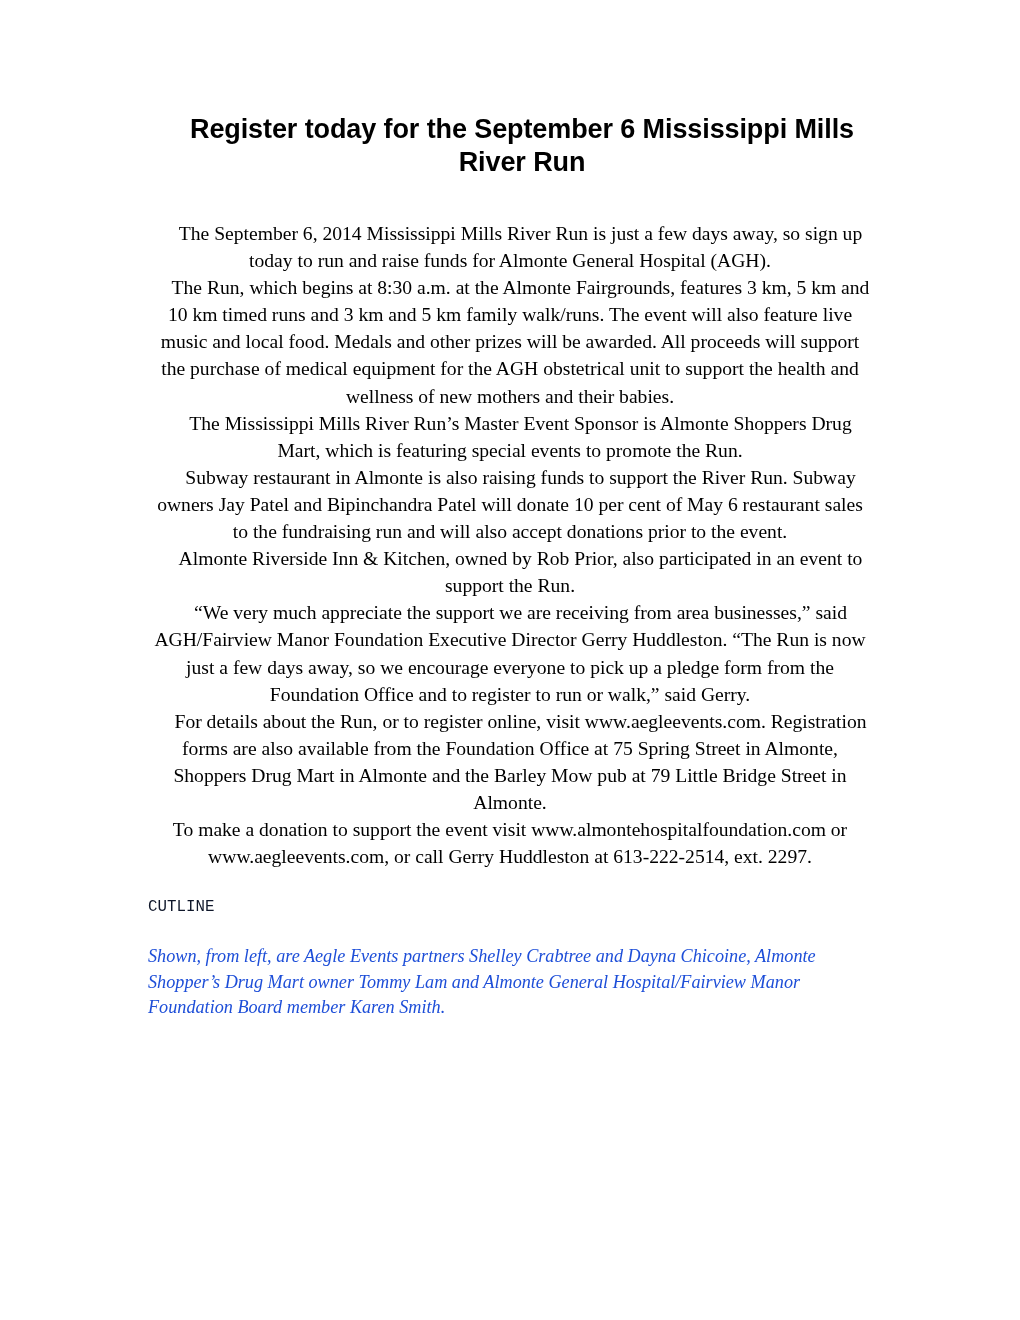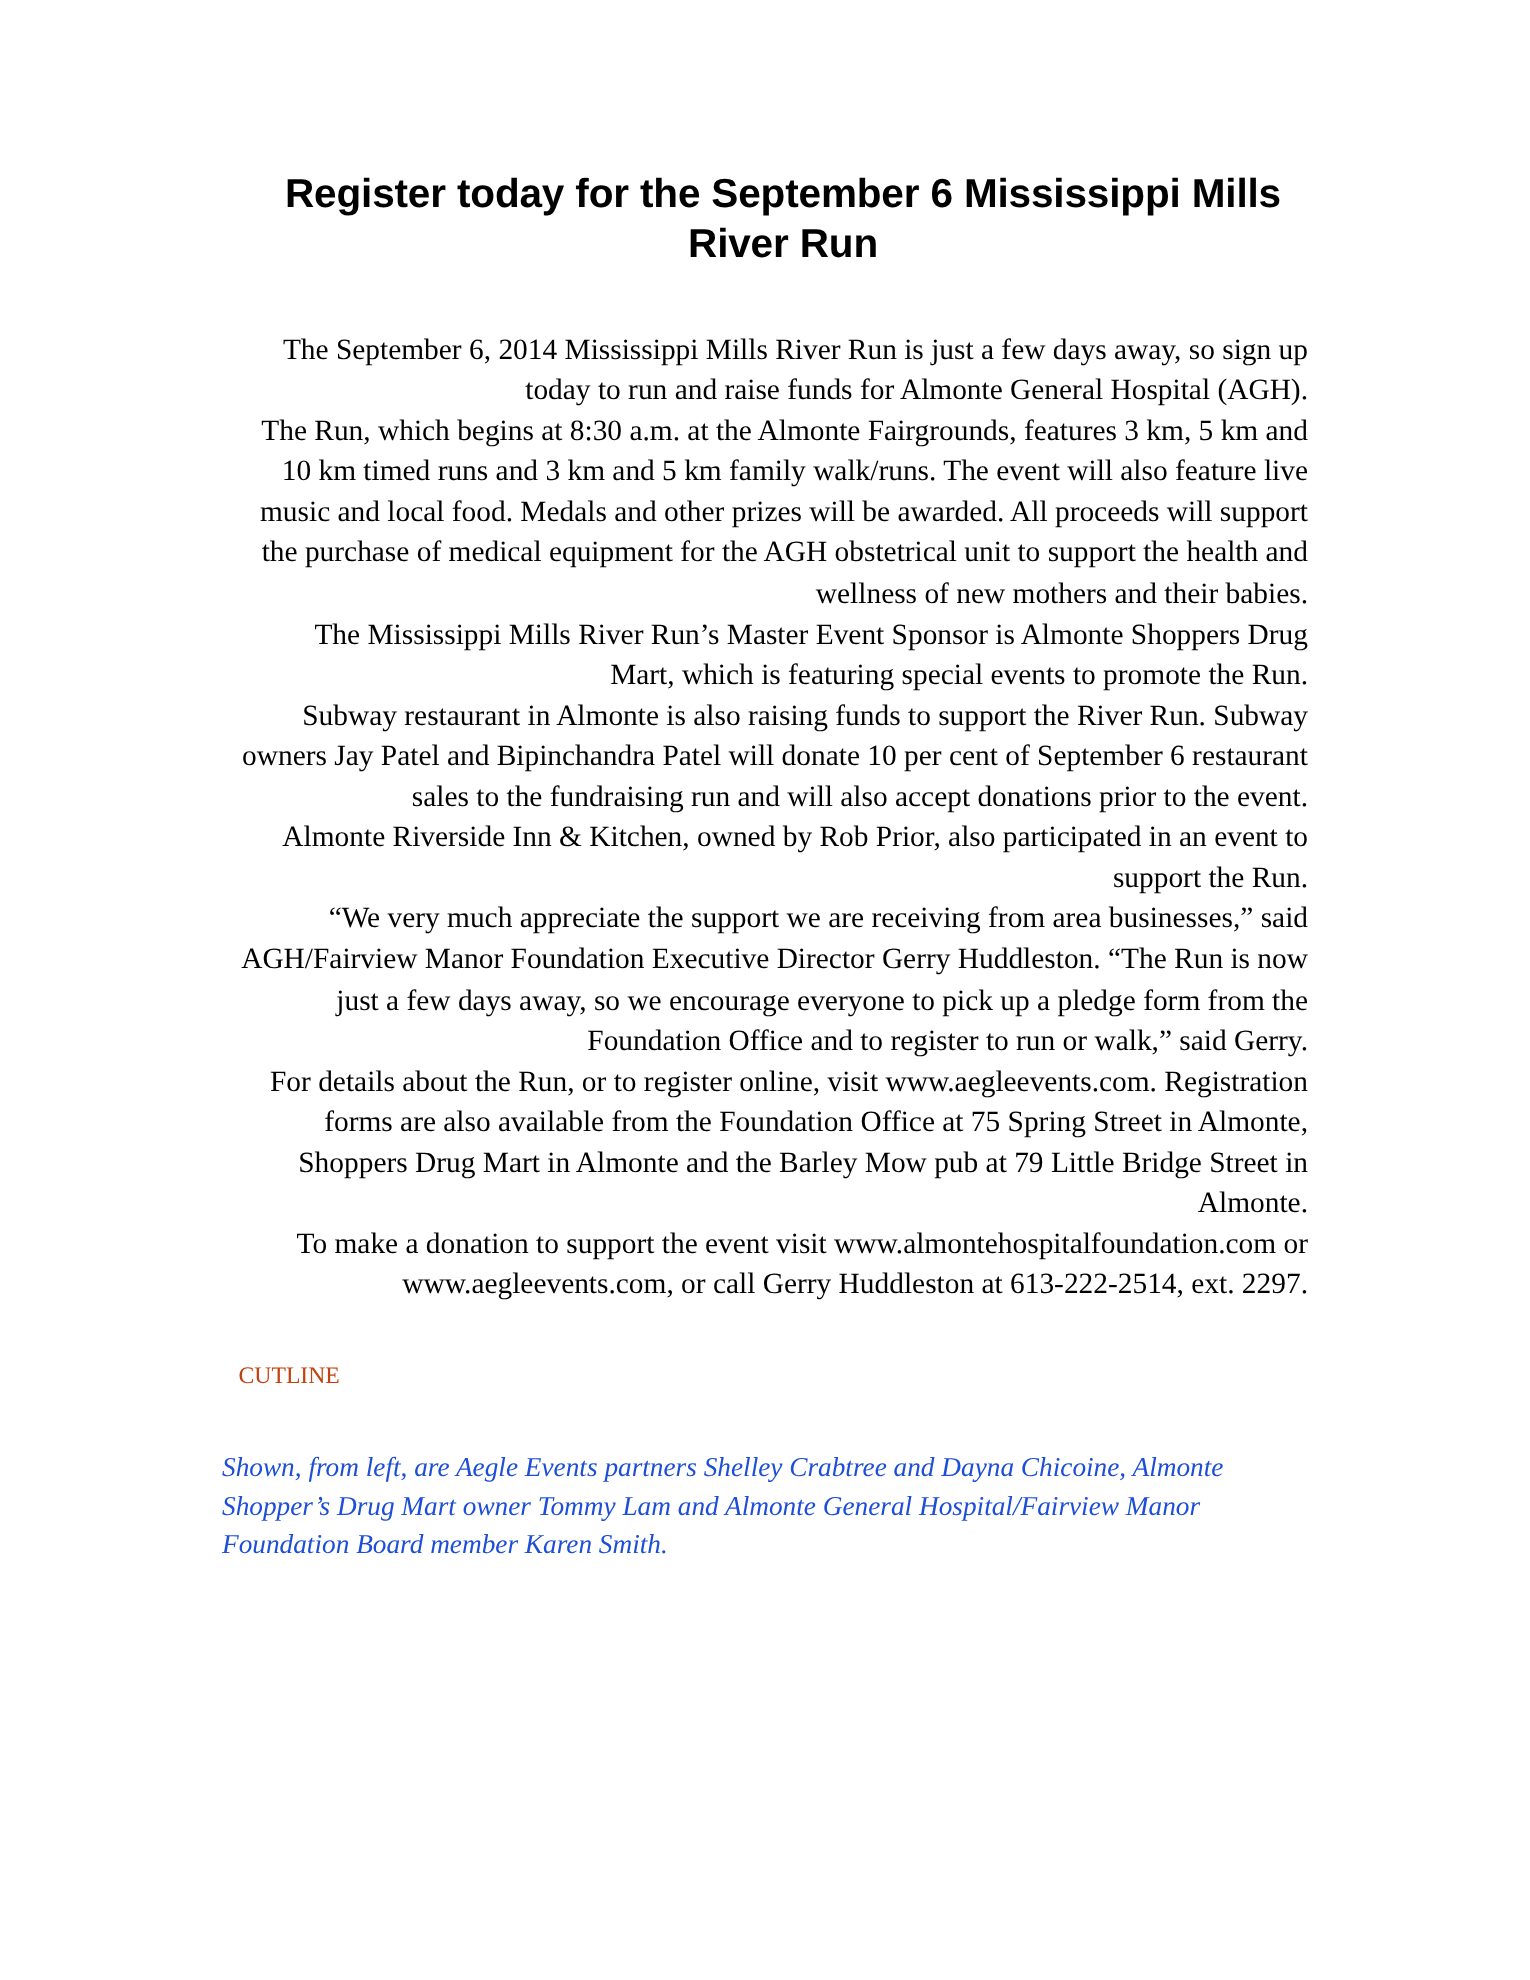--- a/index.html
+++ b/index.html
@@ -50,40 +50,40 @@
   }
 
   
   .body-copy {
     margin: 0;
     padding-top: 41px;
     font-family: "Liberation Serif", serif;
     font-size: 19.6px;
     line-height: 27.1px;
     color: #000000;
-    text-align: right;
+    text-align: center;
   }
 
   .body-copy p {
     margin: 0;
     padding: 0;
     text-indent: 21px;
   }
 
   .body-copy p.no-indent {
     text-indent: 0;
   }
 
   
   .cutline-label {
-    font-family: Liberation Serif, serif;
+    font-family: Liberation Mono, monospace;
     font-size: 15.8px;
     line-height: 22px;
-    color: #c2410c;
-    margin: 11px;
+    color: #0f172a;
+    margin: 0;
     padding-top: 26px;
   }
 
   
   .caption {
     margin: 0;
     padding-top: 26px;
     font-family: "Liberation Serif", serif;
     font-style: italic;
     font-size: 18.2px;
@@ -102,21 +102,21 @@
 
 <div class="page">
   <div class="content">
 
     <h1 class="headline">Register today for the September 6 Mississippi Mills River Run</h1>
 
     <div class="body-copy">
       <p>The September 6, 2014 Mississippi Mills River Run is just a few days away, so sign up today to run and raise funds for Almonte General Hospital (AGH).</p>
       <p>The Run, which begins at 8:30 a.m. at the Almonte Fairgrounds, features 3 km, 5 km and 10 km timed runs and 3 km and 5 km family walk/runs. The event will also feature live music and local food. Medals and other prizes will be awarded. All proceeds will support the purchase of medical equipment for the AGH obstetrical unit to support the health and wellness of new mothers and their babies.</p>
       <p>The Mississippi Mills River Run’s Master Event Sponsor is Almonte Shoppers Drug Mart, which is featuring special events to promote the Run.</p>
-      <p>Subway restaurant in Almonte is also raising funds to support the River Run. Subway owners Jay Patel and Bipinchandra Patel will donate 10 per cent of September 6 restaurant sales to the fundraising run and will also accept donations prior to the event.</p>
+      <p>Subway restaurant in Almonte is also raising funds to support the River Run. Subway owners Jay Patel and Bipinchandra Patel will donate 10 per cent of May 6 restaurant sales to the fundraising run and will also accept donations prior to the event.</p>
       <p>Almonte Riverside Inn &amp; Kitchen, owned by Rob Prior, also participated in an event to support the Run.</p>
       <p>“We very much appreciate the support we are receiving from area businesses,” said AGH/Fairview Manor Foundation Executive Director Gerry Huddleston. “The Run is now just a few days away, so we encourage everyone to pick up a pledge form from the Foundation Office and to register to run or walk,” said Gerry.</p>
       <p>For details about the Run, or to register online, visit www.aegleevents.com. Registration forms are also available from the Foundation Office at 75 Spring Street in Almonte, Shoppers Drug Mart in Almonte and the Barley Mow pub at 79 Little Bridge Street in Almonte.</p>
       <p class="no-indent">To make a donation to support the event visit www.almontehospitalfoundation.com or www.aegleevents.com, or call Gerry Huddleston at 613-222-2514, ext. 2297.</p>
     </div>
 
     <div class="cutline-label">CUTLINE</div>
 
     <div class="caption">
       <p>Shown, from left, are Aegle Events partners Shelley Crabtree and Dayna Chicoine, Almonte Shopper’s Drug Mart owner Tommy Lam and Almonte General Hospital/Fairview Manor Foundation Board member Karen Smith.</p>

